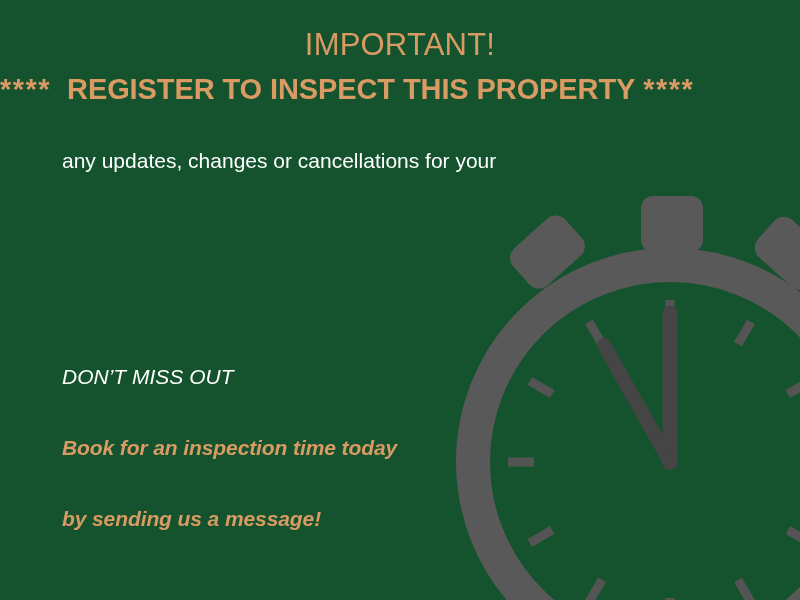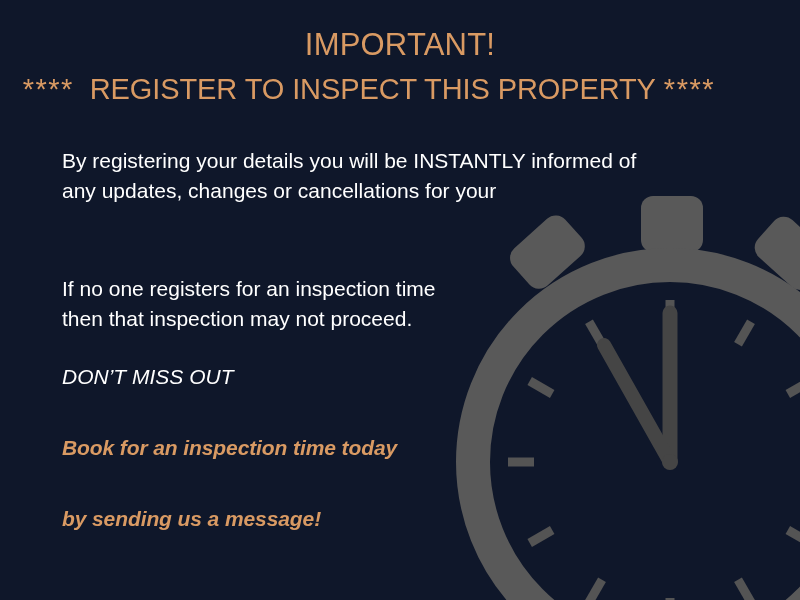--- a/index.html
+++ b/index.html
@@ -5,21 +5,21 @@
 <style>
   html, body {
     margin: 0;
     padding: 0;
     background: #000000;
   }
   #slide {
     position: relative;
     width: 800px;
     height: 600px;
-    background: #0f172a;
+    background: #14532d;
     overflow: hidden;
     font-family: "Liberation Sans", sans-serif;
     -webkit-font-smoothing: antialiased;
   }
 
   
   #stopwatch {
     position: absolute;
     left: 0;
     top: 0;
@@ -49,23 +49,23 @@
     letter-spacing: 0.2px;
     color: #d99a63;
     white-space: nowrap;
   }
 
   .headline-register {
     position: absolute;
     left: 0;
     top: 74px;
     width: 715px;
-    text-align: right;
+    text-align: left;
     font-size: 29px;
-    font-weight: 400;
+    font-weight: 700;
     line-height: 1.08;
     letter-spacing: -0.1px;
     color: #d99a63;
     white-space: nowrap;
   }
   .headline-register .stars-lead { letter-spacing: 1.5px; }
   .headline-register .stars-trail { letter-spacing: 1.5px; }
 
   .body-block {
     position: absolute;
@@ -155,28 +155,23 @@
 
   <div id="text-layer">
 
     <div class="headline-important">IMPORTANT!</div>
 
     <div class="headline-register">
       <span class="stars-lead">****</span><span>&nbsp; </span><span>REGISTER TO INSPECT THIS PROPERTY</span><span>&nbsp;</span><span class="stars-trail">****</span>
     </div>
 
     <div class="body-block" id="para-one">
-      <span class="line">By registering your details  you will be INSTANTLY informed of</span>
       <span class="line">any updates, changes or cancellations for your</span>
     </div>
 
-    <div class="body-block" id="para-two">
-      <span class="line">If no one registers for an inspection time</span>
-      <span class="line">then that inspection may not proceed.</span>
-    </div>
 
     <div class="body-block" id="para-three">
       <span class="line">DON’T MISS OUT</span>
       <span class="line cta-line">Book for an inspection time today</span>
       <span class="line cta-line">by sending us a message!</span>
     </div>
 
   </div>
 </div>
 

